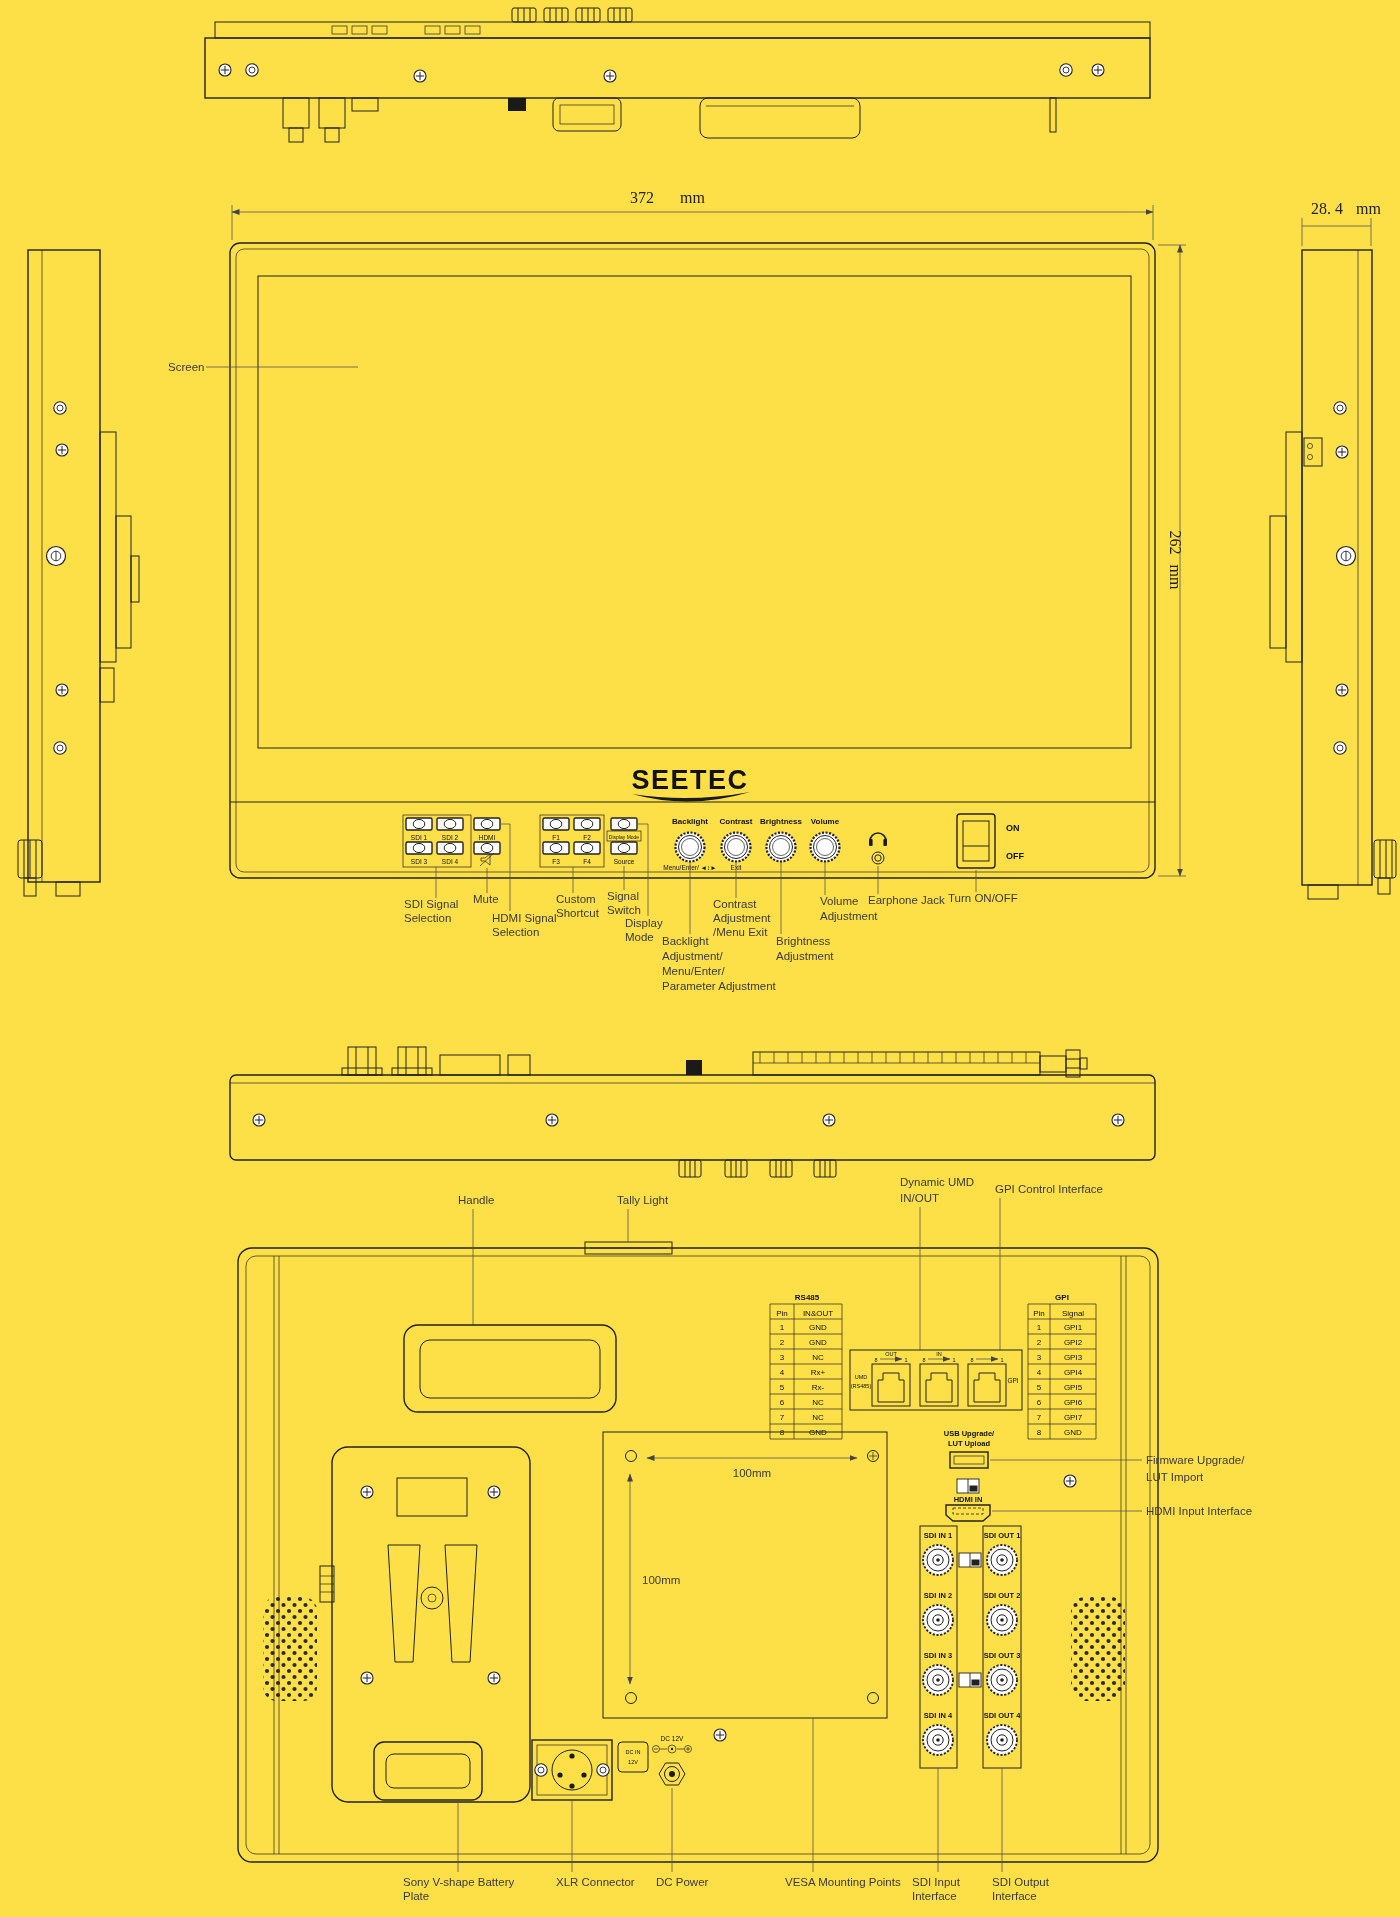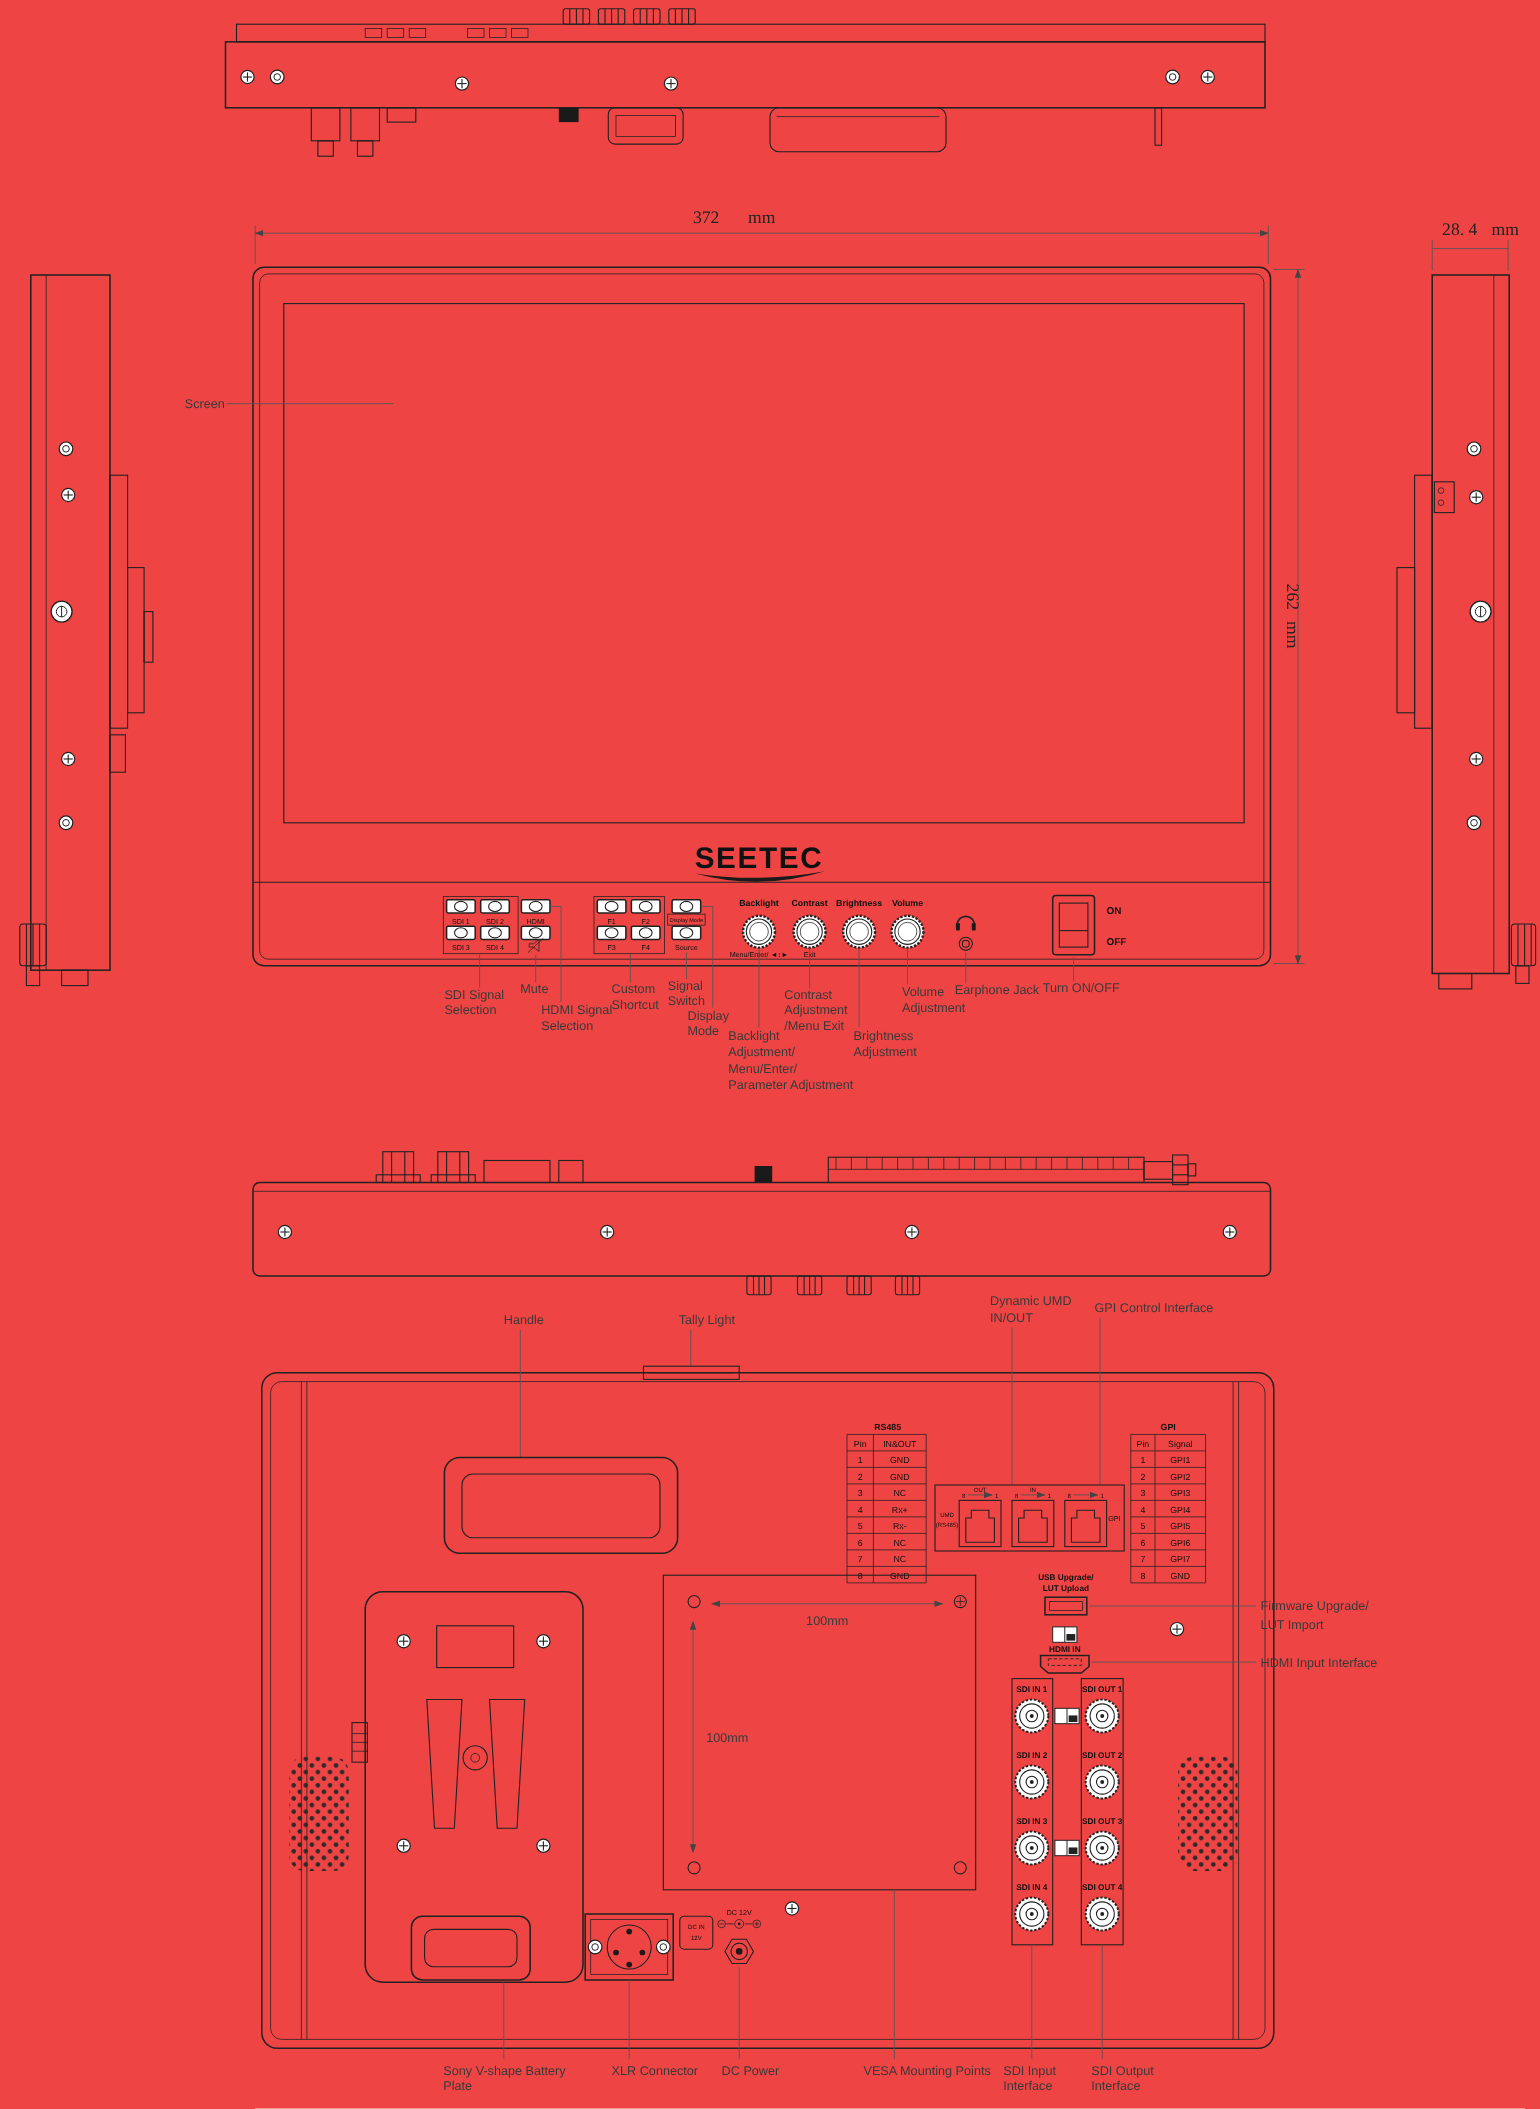--- a/index.html
+++ b/index.html
@@ -1,16 +1,16 @@
 <!DOCTYPE html>
 <html><head>
 <meta charset="utf-8">
 <style>
   html,body{margin:0;padding:0;background:#fff;}
-  .page{position:relative;width:1400px;height:1917px;background:#ef4444;
+  .page{position:relative;width:1400px;height:1917px;background:#fde047;
         font-family:"Liberation Sans",sans-serif;}
   svg{display:block;}
   .s1{fill:none;stroke:#222;stroke-width:1.4;}
   .s2{fill:none;stroke:#222;stroke-width:1;}
   .s0{fill:none;stroke:#222;stroke-width:0.7;}
   .sl{fill:none;stroke:#555;stroke-width:0.8;}
   .f{fill:#1a1a1a;stroke:none;}
   text{fill:#111;font-family:"Liberation Sans",sans-serif;}
   .cal{font-size:11.5px;fill:#3a3a3a;}
   .t5{font-size:5px;}

